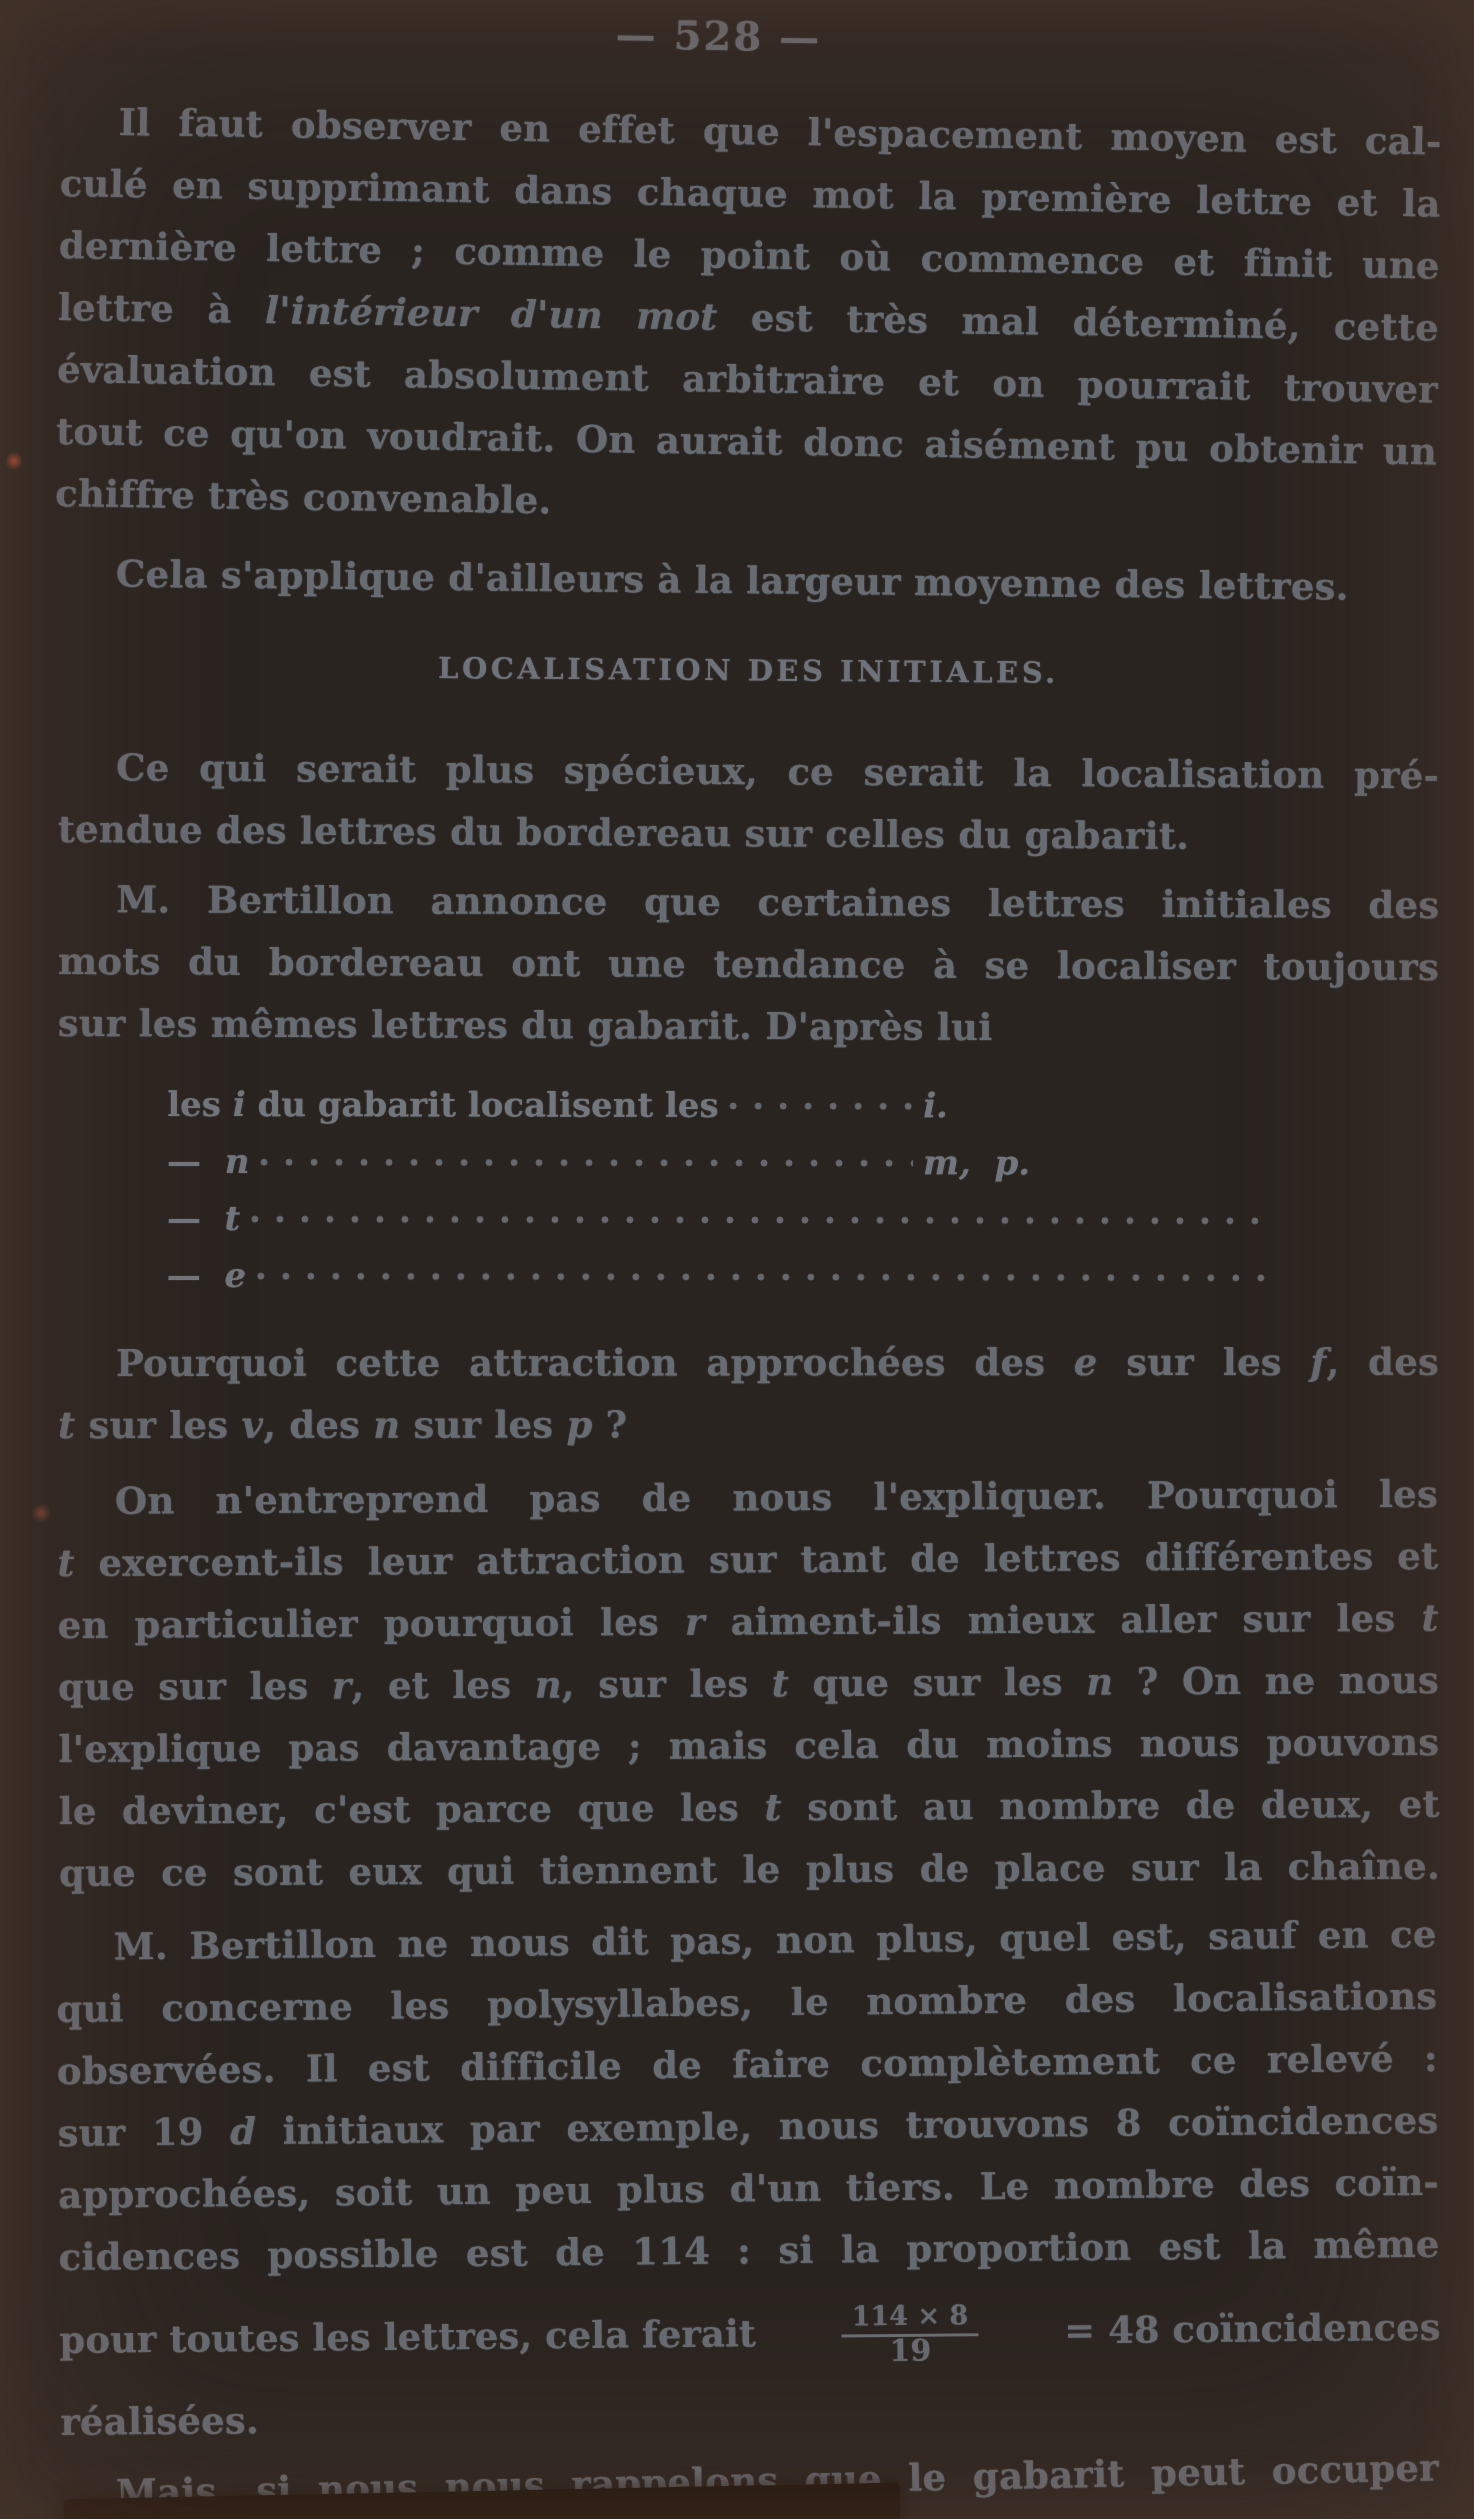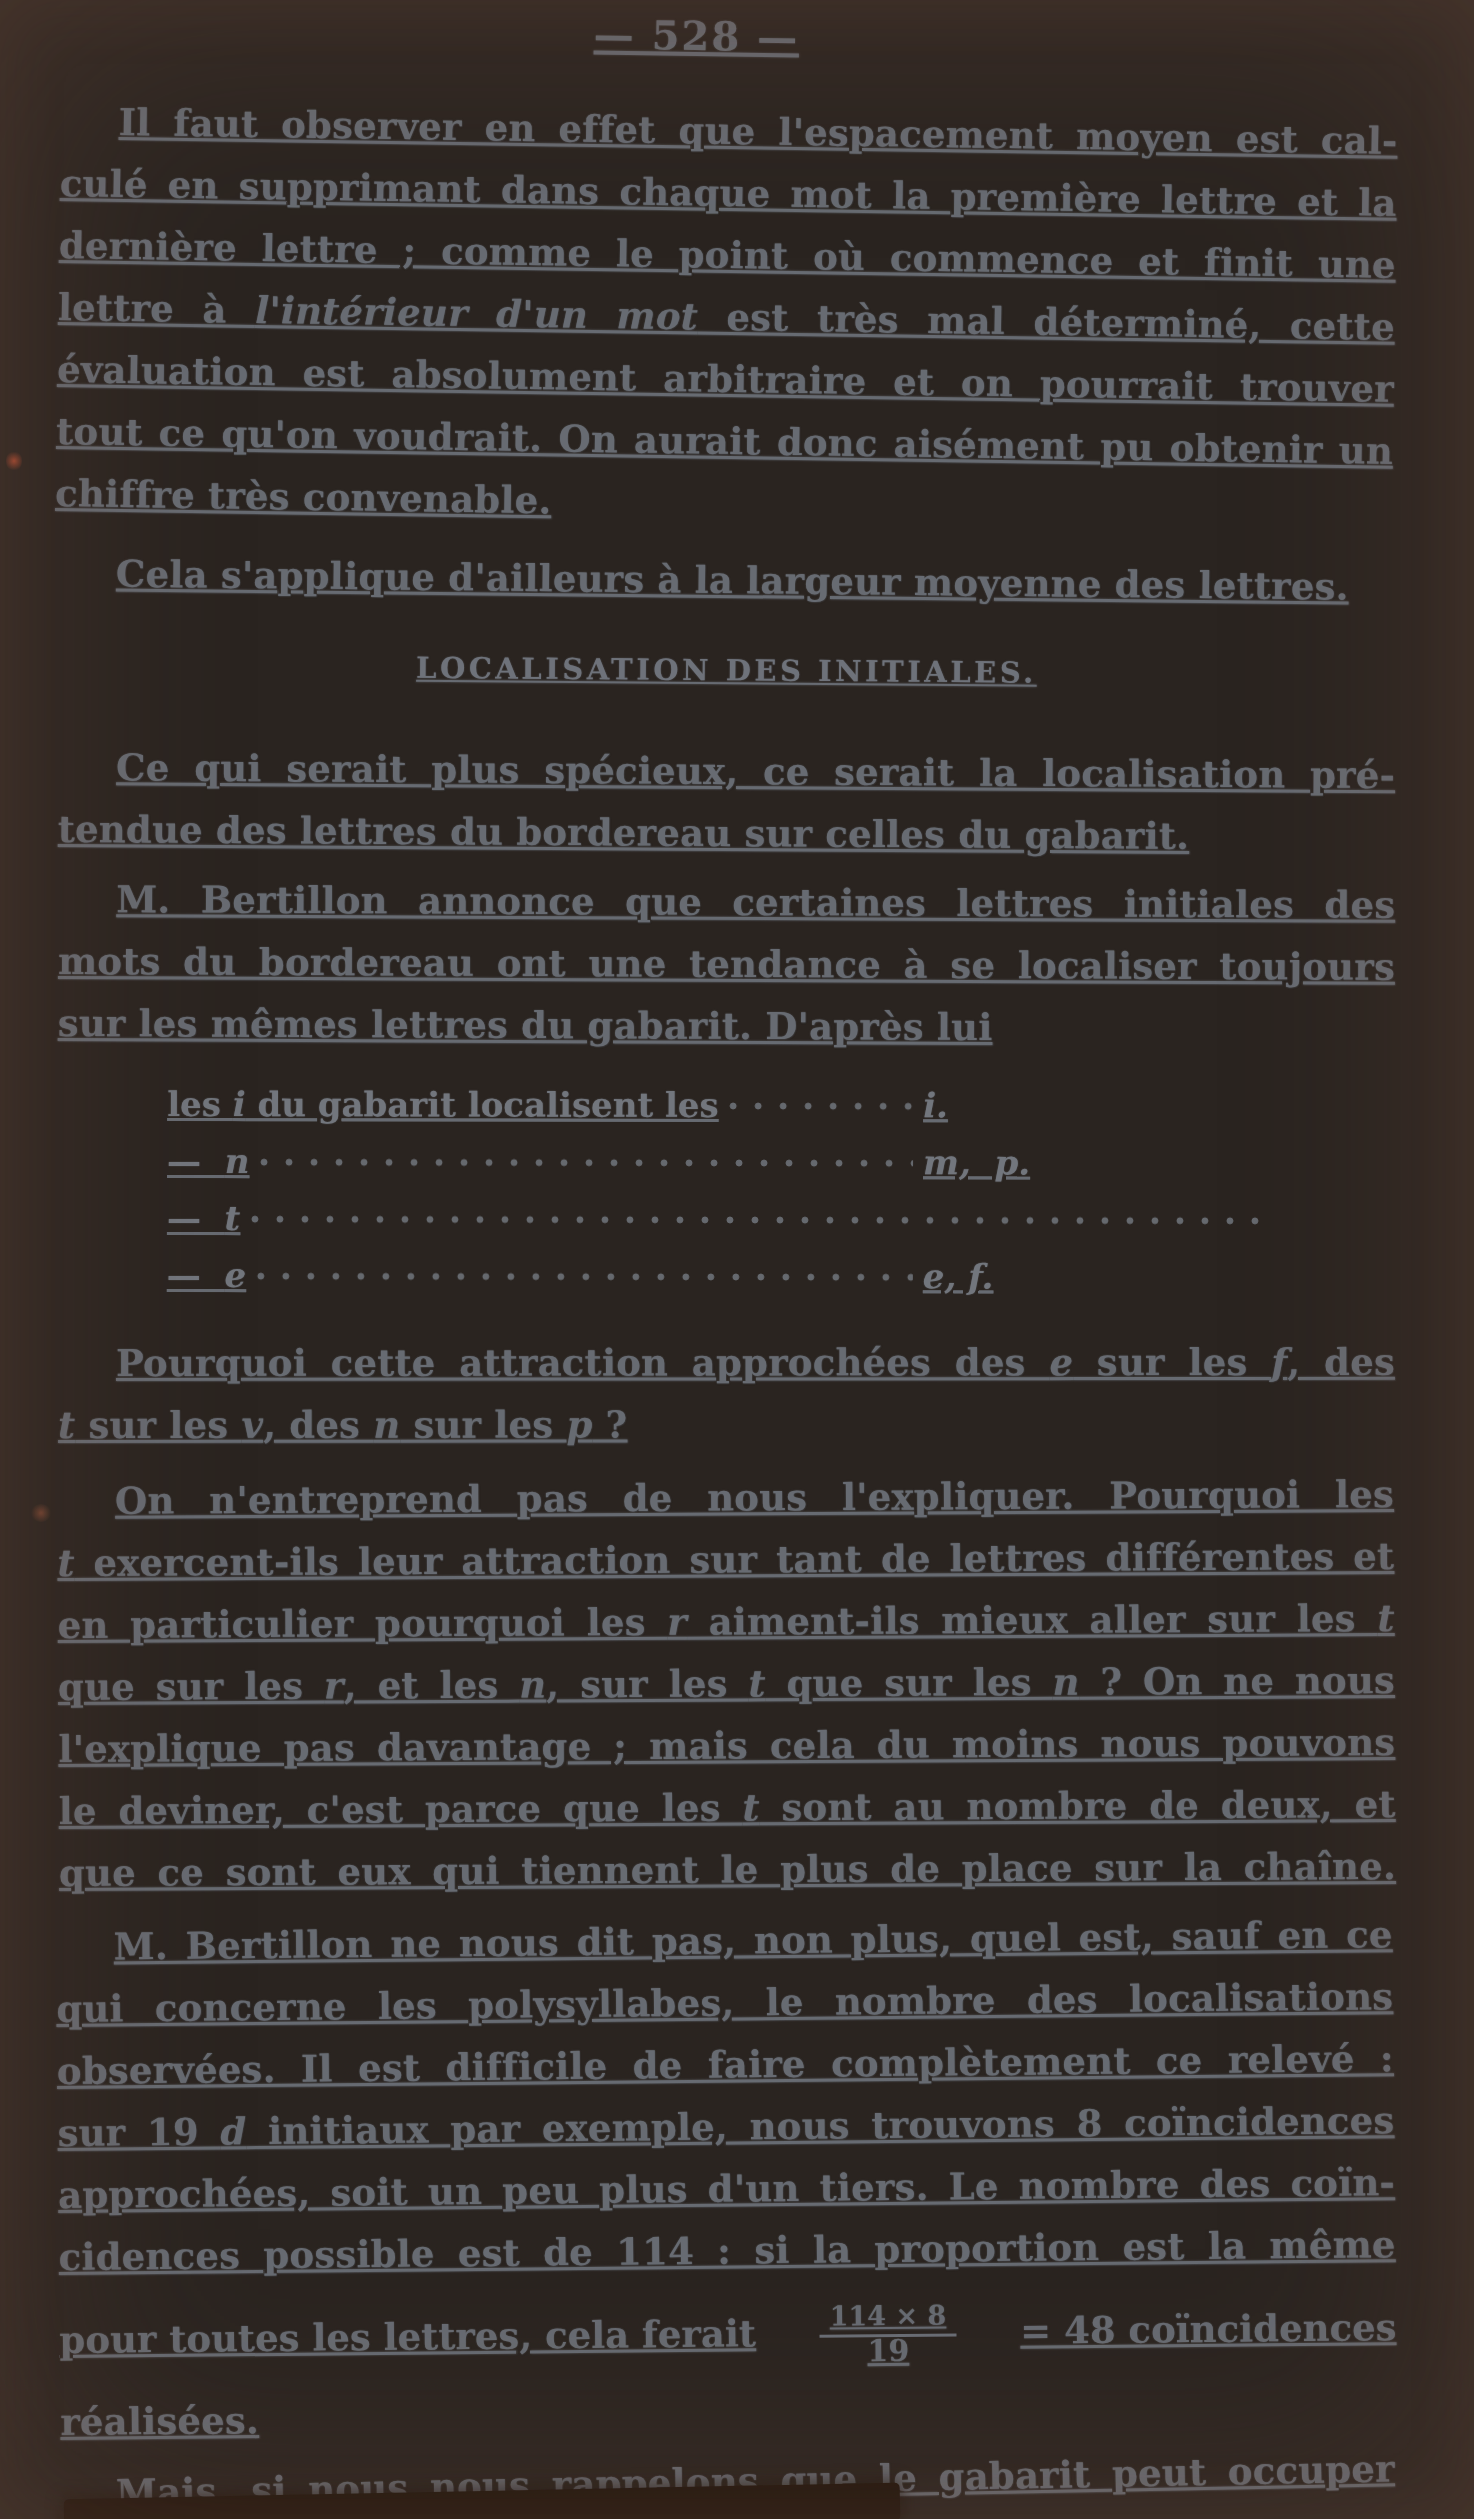--- a/index.html
+++ b/index.html
@@ -26,23 +26,22 @@
     background:#1e140c;border-radius:5px;transform:rotate(-1.15deg);
     box-shadow:0 0 14px 4px rgba(30,20,12,0.55);
   }
   .stain1{position:absolute;left:6px;top:450px;width:16px;height:22px;border-radius:50%;
     background:radial-gradient(circle,#a4472f 0%,rgba(164,71,47,0) 70%);}
   .stain2{position:absolute;left:30px;top:1504px;width:22px;height:18px;border-radius:50%;
     background:radial-gradient(circle,rgba(168,90,60,0.55) 0%,rgba(168,90,60,0) 70%);}
 
   .page{
     position:absolute;inset:0;
-    padding:10px 80px 0 58px;
+    padding:10px 36px 0 58px;
     color:#676b72;
-    text-decoration:underline;
   }
   .pagenum{
     text-align:center;margin:0 60px 28px 0;
     font-size:40px;font-weight:700;line-height:52px;
     letter-spacing:2px;
     transform:rotate(0.9deg);
     text-shadow:0 0 2px rgba(104,108,114,0.65);
   }
   section{display:block;transform-origin:0 50%;}
   .line{
@@ -141,21 +140,20 @@
         <span class="leader"></span>
         <span class="lvalue"><span>m,  p.</span></span>
       </div>
       <div class="lrow">
         <span class="llabel"><span>—  </span><i>t</i><span></span></span>
         <span class="leader"></span>
       </div>
       <div class="lrow">
         <span class="llabel"><span>—  </span><i>e</i><span></span></span>
         <span class="leader"></span>
-        <span class="lvalue"><span>e, f.</span></span>
       </div>
     </section>
 
     <section class="s5">
       <div class="line indent"><span>Pourquoi cette attraction approchées des </span><i>e</i><span> sur les </span><i>f</i><span>, des</span></div>
       <div class="line last"><span></span><i>t</i><span> sur les </span><i>v</i><span>, des  </span><i>n</i><span> sur les </span><i>p</i><span> ?</span></div>
     </section>
 
     <section class="s6">
       <div class="line indent"><span>On n'entreprend pas de nous l'expliquer.  Pourquoi les</span></div>

